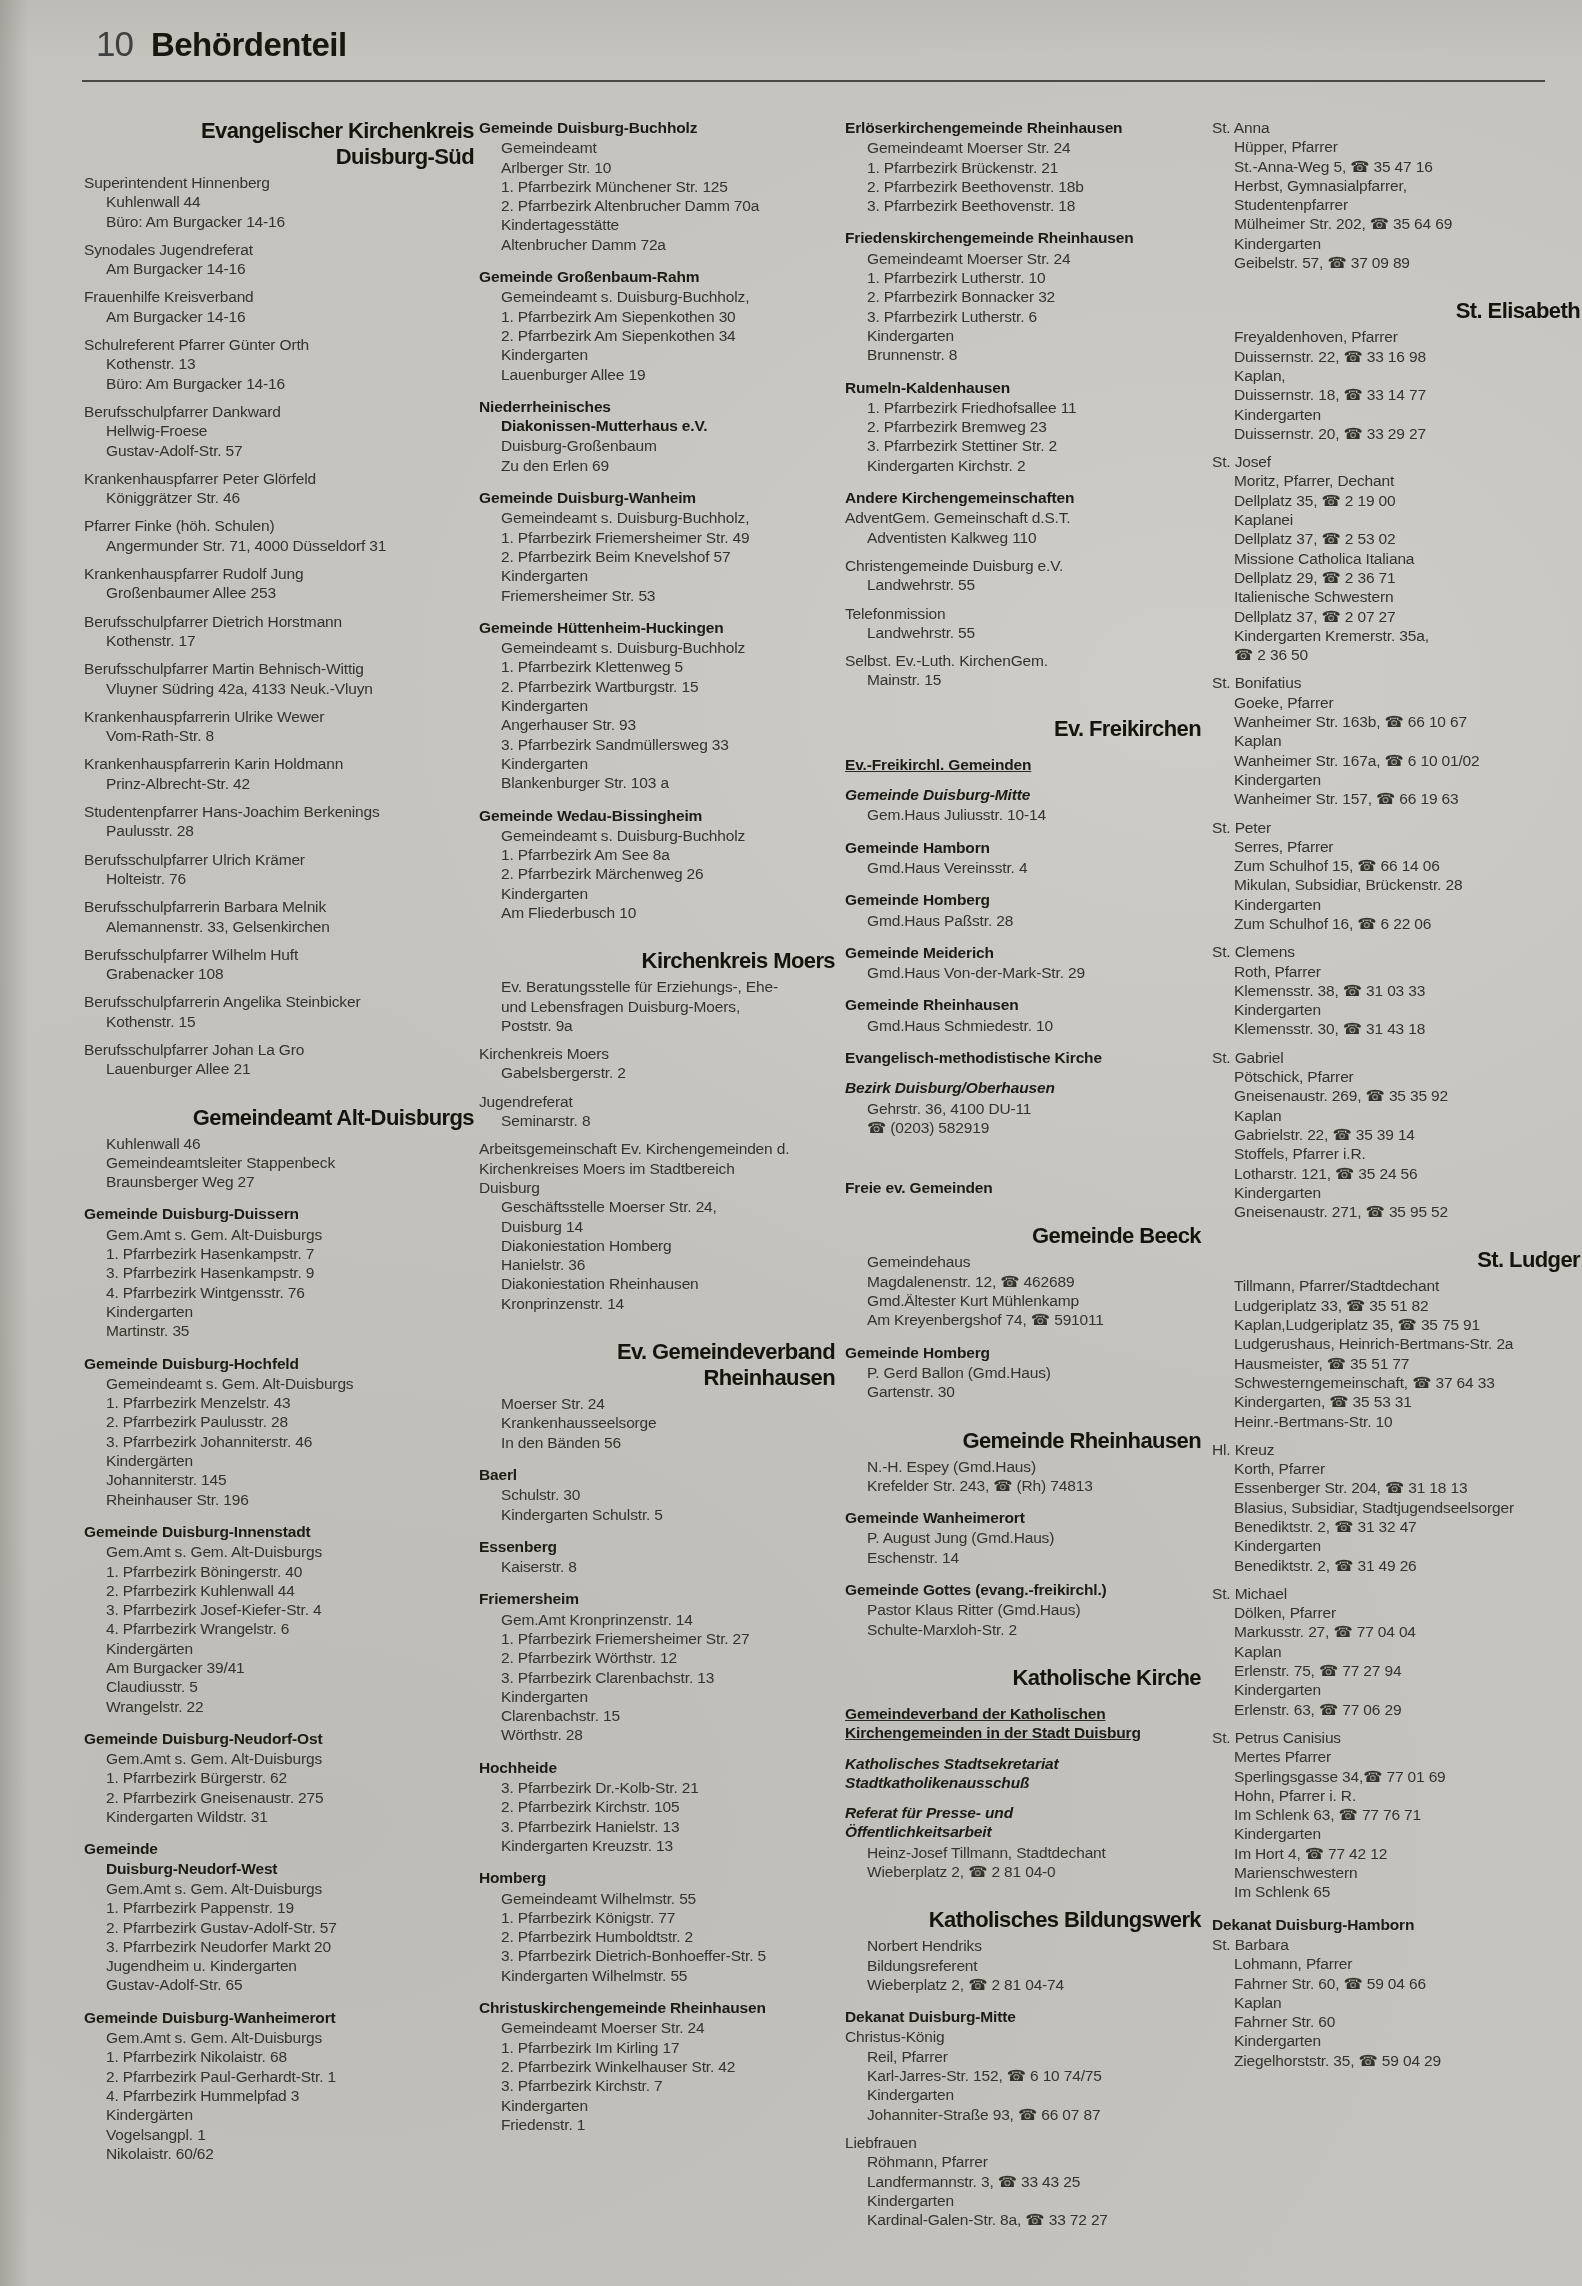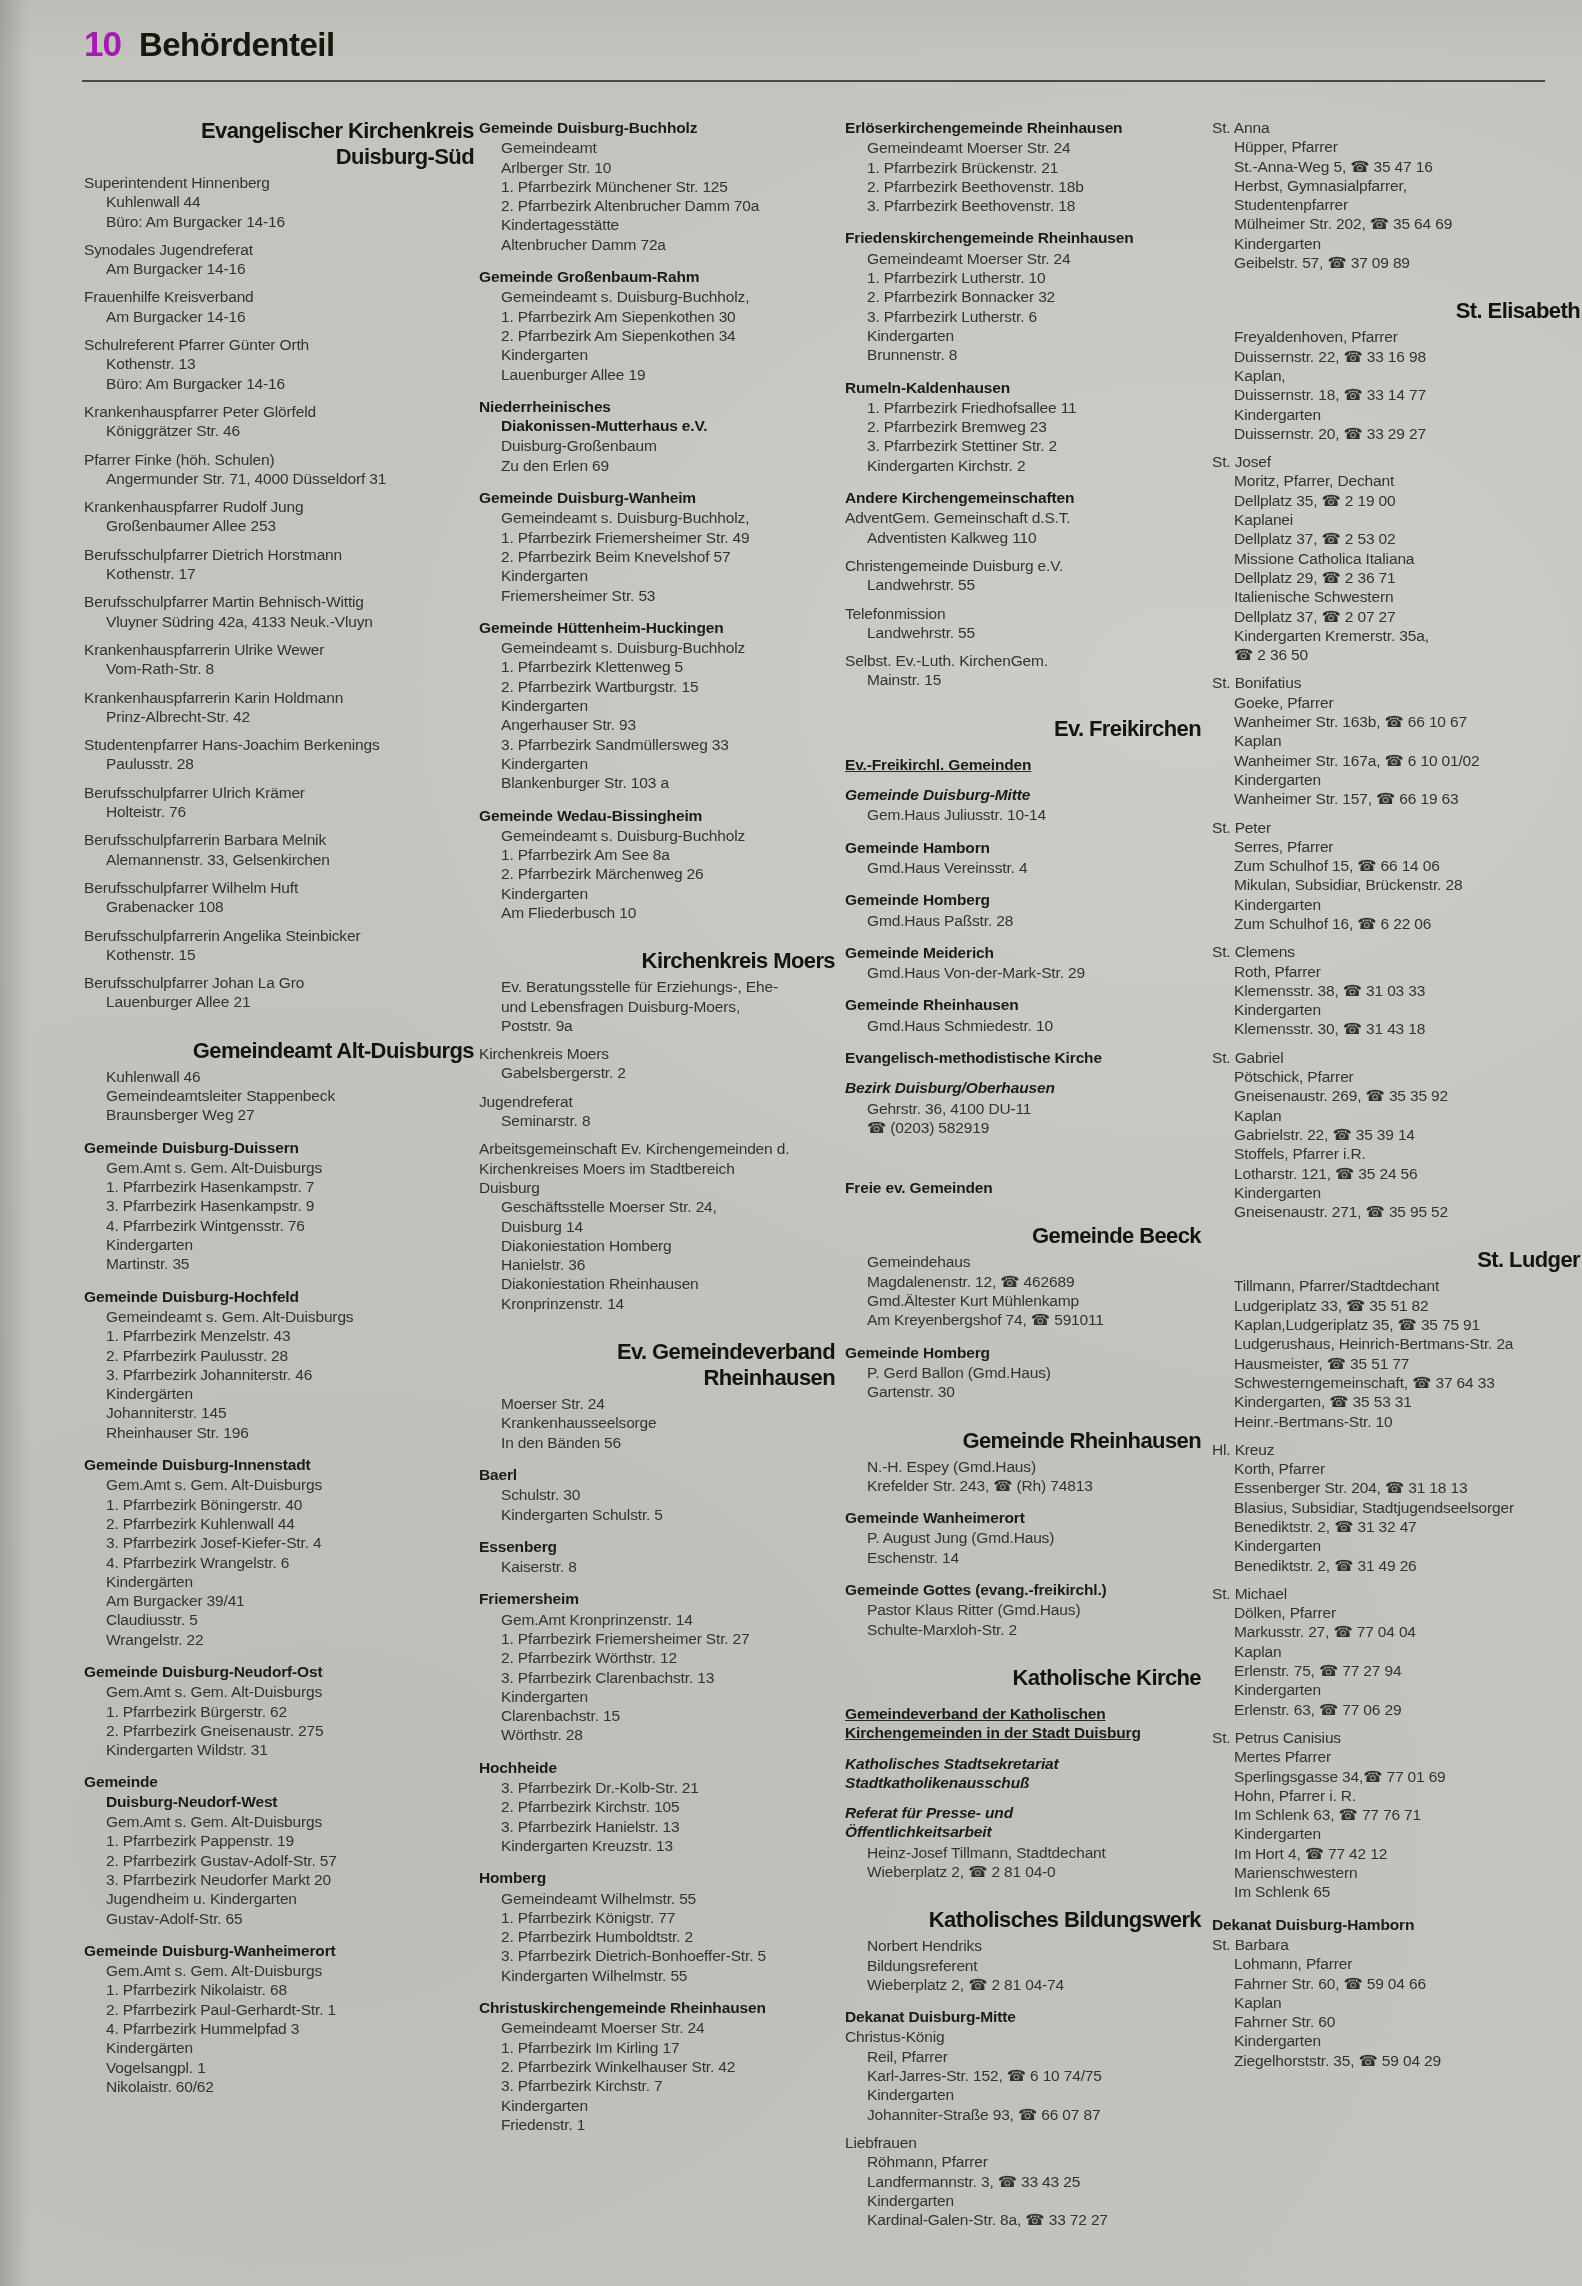--- a/index.html
+++ b/index.html
@@ -10,21 +10,21 @@
     background-image:
       linear-gradient(90deg, rgba(90,88,80,0.28), rgba(90,88,80,0) 28px),
       linear-gradient(180deg, rgba(120,118,110,0.10), rgba(120,118,110,0) 60px),
       radial-gradient(ellipse 900px 700px at 75% 30%, rgba(255,255,255,0.10), rgba(0,0,0,0.02)),
       radial-gradient(ellipse 1200px 900px at 20% 80%, rgba(110,108,100,0.08), rgba(0,0,0,0));
     font-family:"Liberation Sans", sans-serif;
     color:#2b2a25;
     -webkit-font-smoothing:antialiased;
   }
   .pagehead{position:absolute;left:84px;top:24px;display:flex;align-items:baseline;gap:18px;}
-  .pagenum{font-size:35px;font-weight:700;color:#a21caf;letter-spacing:-1px;}
+  .pagenum{font-size:35px;font-weight:400;color:#404040;letter-spacing:-1px;margin-left:12px;}
   .pagetitle{font-size:33px;font-weight:700;color:#17160f;letter-spacing:-0.5px;}
   .rule{position:absolute;left:82px;top:80px;width:1463px;height:2px;background:#4a4942;}
 
   .col{position:absolute;top:118px;}
   #col1{left:84px;width:390px;}
   #col2{left:479px;width:356px;}
   #col3{left:845px;width:356px;}
   #col4{left:1212px;width:368px;}
 
   .blk{margin-top:9px;}
@@ -69,20 +69,25 @@
     <div class="blk blk-e">
       <div class="ln flush">Frauenhilfe Kreisverband</div>
       <div class="ln ind">Am Burgacker 14-16</div>
     </div>
     <div class="blk blk-e">
       <div class="ln flush">Schulreferent Pfarrer Günter Orth</div>
       <div class="ln ind">Kothenstr. 13</div>
       <div class="ln ind">Büro: Am Burgacker 14-16</div>
     </div>
     <div class="blk blk-e">
+      <div class="ln flush">Berufsschulpfarrer Dankward</div>
+      <div class="ln ind">Hellwig-Froese</div>
+      <div class="ln ind">Gustav-Adolf-Str. 57</div>
+    </div>
+    <div class="blk blk-e">
       <div class="ln flush">Krankenhauspfarrer Peter Glörfeld</div>
       <div class="ln ind">Königgrätzer Str. 46</div>
     </div>
     <div class="blk blk-e">
       <div class="ln flush">Pfarrer Finke (höh. Schulen)</div>
       <div class="ln ind">Angermunder Str. 71, 4000 Düsseldorf 31</div>
     </div>
     <div class="blk blk-e">
       <div class="ln flush">Krankenhauspfarrer Rudolf Jung</div>
       <div class="ln ind">Großenbaumer Allee 253</div>

